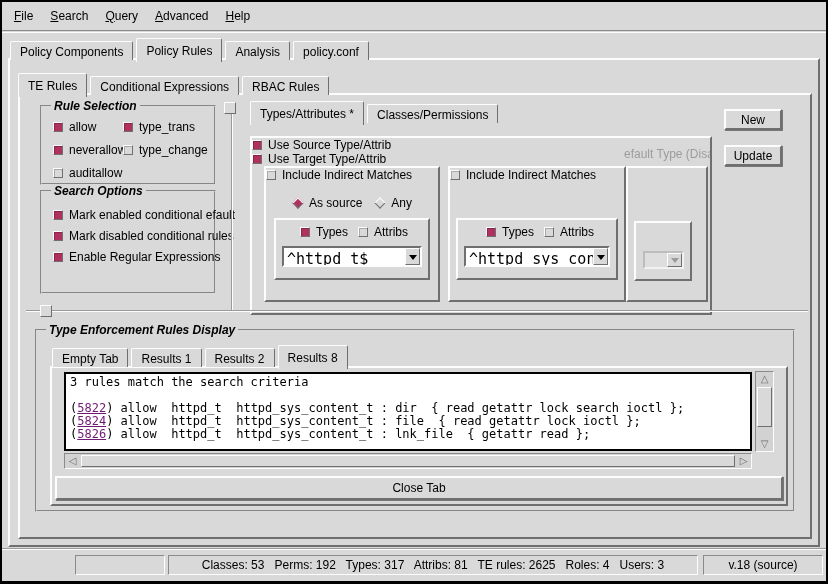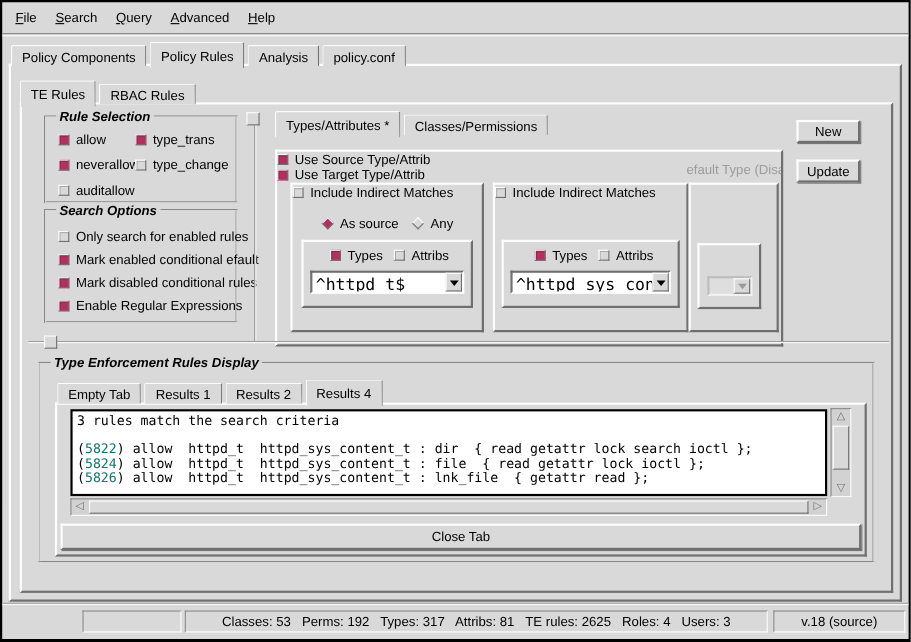--- a/index.html
+++ b/index.html
@@ -60,21 +60,21 @@
   
   .vsash-line { width:0; border-left:1px solid #9a9a9a; border-right:1px solid #fdfdfd; }
   .hsash-line { height:0; border-top:1px solid #9a9a9a; border-bottom:1px solid #fdfdfd; }
   .sash-handle { width:12px; height:12px; background:#d9d9d9;
     border:1px solid; border-color:#fdfdfd #6f6f6f #6f6f6f #fdfdfd; }
   
   .textarea { background:#fff; border:2px solid #000; overflow:hidden;
     font-family:"DejaVu Sans Mono", monospace; font-size:12px; line-height:13px;
     padding:2px 4px; white-space:pre; }
   .tline { height:13px; }
-  .rule-link { color:#0f766e; cursor:pointer; }
+  .rule-link { color:#701a75; text-decoration:underline; cursor:pointer; }
   
   .sb { background:#d2d2d2; border:1px solid; border-color:#8a8a8a #fdfdfd #fdfdfd #8a8a8a; }
   .sb-part { position:absolute; display:flex; align-items:center; justify-content:center;
     color:#6f6f6f; font-size:10px; line-height:1; }
   .sb-thumb { background:#d9d9d9; border:1px solid; border-color:#fdfdfd #6f6f6f #6f6f6f #fdfdfd; }
   .dis-label { color:#9c9c9c; white-space:nowrap; overflow:hidden; }
   .statusbox { display:flex; align-items:center; justify-content:center; white-space:pre; }
 </style>
 </head>
 <body>
@@ -88,20 +88,21 @@
       <span class="tab">Policy Components</span>
       <span class="tab active">Policy Rules</span>
       <span class="tab">Analysis</span>
       <span class="tab">policy.conf</span>
     </div>
 
   <div class="abs raised2" style="left:6px; top:56px; width:812px; height:489px;">
 
     <div class="tabstrip" style="left:8px; top:12px; height:23px;">
         <span class="tab active">TE Rules</span>
+        <span class="tab">Conditional Expressions</span>
         <span class="tab">RBAC Rules</span>
       </div>
 
     <div class="abs raised2" style="left:8px; top:33px; width:794px; height:446px;">
 
       <div class="abs group" style="left:20px; top:10px; width:176px; height:80px;padding-left:16px;">
         <span class="group-title">Rule Selection</span>
         <div class="abs" style="left:11px; top:13px;">
             <div class="chk row">
               <span class="cbi on"></span>
@@ -124,24 +125,20 @@
             <div class="chk row">
               <span class="cbi"></span>
               <span>type_change</span>
             </div>
           </div>
       </div>
 
       <div class="abs group" style="left:20px; top:95px; width:176px; height:104px;">
         <span class="group-title">Search Options</span>
         <div class="abs" style="left:11px; top:16px;">
-            <div class="chk row-tight">
-              <span class="cbi"></span>
-              <span>Only search for enabled rules</span>
-            </div>
             <div class="chk row-tight">
               <span class="cbi on"></span>
               <span>Mark enabled conditional efault</span>
             </div>
             <div class="chk row-tight">
               <span class="cbi on"></span>
               <span>Mark disabled conditional rules</span>
             </div>
             <div class="chk row-tight">
               <span class="cbi on"></span>
@@ -245,21 +242,21 @@
 
       <div class="abs hsash-line" style="left:6px; top:215px; width:782px;"></div>
       <div class="abs sash-handle" style="left:20px; top:210px;"></div>
 
       <div class="abs group" style="left:15px; top:234px; width:760px; height:183px;">
         <span class="group-title">Type Enforcement Rules Display</span>
         <div class="tabstrip" style="left:15px; top:12px; height:24px;">
             <span class="tab">Empty Tab</span>
             <span class="tab">Results 1</span>
             <span class="tab">Results 2</span>
-            <span class="tab active">Results 4</span>
+            <span class="tab active">Results 8</span>
           </div>
         <div class="abs raised2" style="left:13px; top:35px; width:738px; height:140px;">
 
           <div class="abs textarea" style="left:12px; top:4px; width:688px; height:79px;"><div class="tline">3 rules match the search criteria</div><div class="tline"></div><div class="tline">(<span class="rule-link">5822</span>) allow  httpd_t  httpd_sys_content_t : dir  { read getattr lock search ioctl };</div><div class="tline">(<span class="rule-link">5824</span>) allow  httpd_t  httpd_sys_content_t : file  { read getattr lock ioctl };</div><div class="tline">(<span class="rule-link">5826</span>) allow  httpd_t  httpd_sys_content_t : lnk_file  { getattr read };</div></div>
 
           <div class="abs sb" style="left:703px; top:3px; width:19px; height:81px;">
             <div class="sb-part" style="left:0; top:0; width:17px; height:14px;">△</div>
             <div class="sb-part sb-thumb" style="left:1px; top:15px; width:15px; height:40px;"></div>
             <div class="sb-part" style="left:0; bottom:0; width:17px; height:14px;">▽</div>
           </div>

